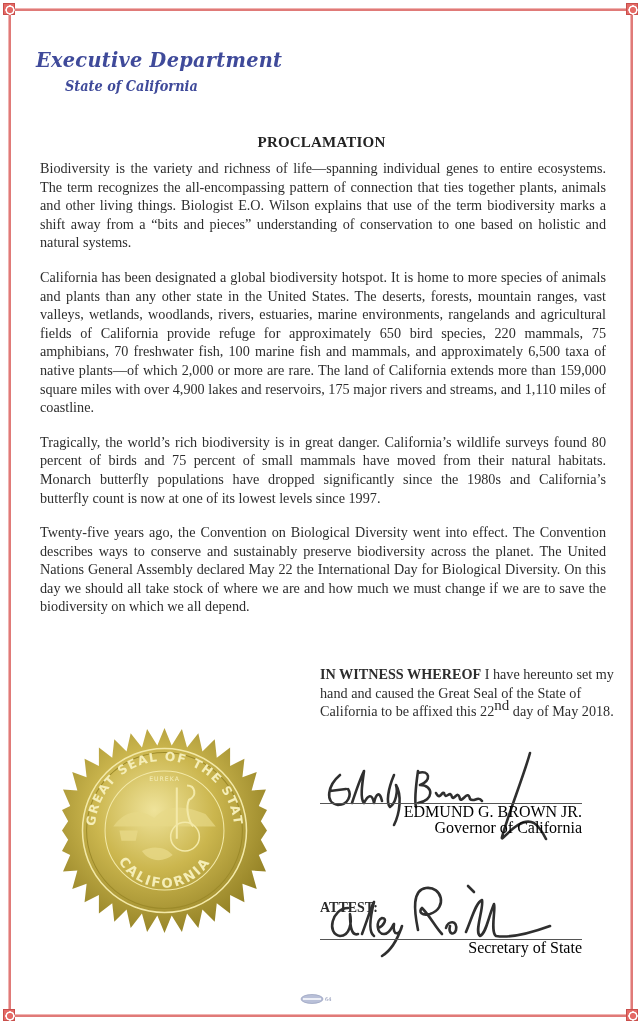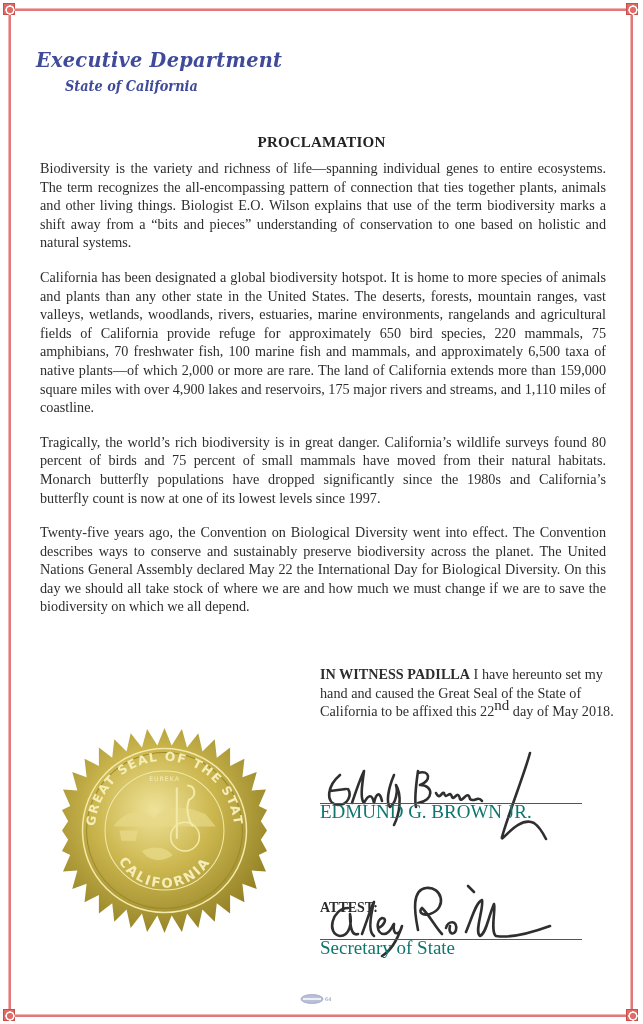--- a/index.html
+++ b/index.html
@@ -30,21 +30,21 @@
   .para { margin:0 0 16px 0; font-size:14.2px; line-height:18.6px; text-align:justify;
           color:#2d2d2d;font-family:Liberation Serif, serif; }
   .para b { color:#1f1f1f; }
 
   .witness { position:absolute; left:320px; width:300px; top:665px;
              font-size:14.2px; line-height:18.6px; color:#2d2d2d; }
   .witness sup { font-size:15px; line-height:0; }
 
   .sig-block { position:absolute; left:320px; width:262px; }
   .sig-line { height:1px; background:#555; width:262px; }
-  .sig-name, .sig-title { font-size:19px; line-height:16px; color:#0f766e; }
+  .sig-name, .sig-title { font-size:16px; line-height:16px; color:#000000;text-align:right; }
   .attest { position:absolute; left:320px; top:900px; font-weight:bold; font-size:14px; color:#2b2b2b; }
 
   .signature { position:absolute; }
 
   
   .seal { position:absolute; left:62px; top:728px; width:205px; height:205px; }
 
   .stamp { position:absolute; left:299px; top:993px; }
 </style>
 </head>
@@ -64,35 +64,36 @@
 
 <div class="heading">PROCLAMATION</div>
 
 <div class="body">
   <p class="para">Biodiversity is the variety and richness of life—spanning individual genes to entire ecosystems. The term recognizes the all-encompassing pattern of connection that ties together plants, animals and other living things. Biologist E.O. Wilson explains that use of the term biodiversity marks a shift away from a “bits and pieces” understanding of conservation to one based on holistic and natural systems.</p>
   <p class="para">California has been designated a global biodiversity hotspot. It is home to more species of animals and plants than any other state in the United States. The deserts, forests, mountain ranges, vast valleys, wetlands, woodlands, rivers, estuaries, marine environments, rangelands and agricultural fields of California provide refuge for approximately 650 bird species, 220 mammals, 75 amphibians, 70 freshwater fish, 100 marine fish and mammals, and approximately 6,500 taxa of native plants—of which 2,000 or more are rare. The land of California extends more than 159,000 square miles with over 4,900 lakes and reservoirs, 175 major rivers and streams, and 1,110 miles of coastline.</p>
   <p class="para">Tragically, the world’s rich biodiversity is in great danger. California’s wildlife surveys found 80 percent of birds and 75 percent of small mammals have moved from their natural habitats. Monarch butterfly populations have dropped significantly since the 1980s and California’s butterfly count is now at one of its lowest levels since 1997.</p>
   <p class="para">Twenty-five years ago, the Convention on Biological Diversity went into effect. The Convention describes ways to conserve and sustainably preserve biodiversity across the planet. The United Nations General Assembly declared May 22 the International Day for Biological Diversity. On this day we should all take stock of where we are and how much we must change if we are to save the biodiversity on which we all depend.</p>
 </div>
 
-<div class="witness"><b>IN WITNESS PADILLA</b><span> I have hereunto set my hand and caused the Great Seal of the State of California to be affixed this 22</span><sup>nd</sup><span> day of May 2018.</span></div>
+<div class="witness"><b>IN WITNESS WHEREOF</b><span> I have hereunto set my hand and caused the Great Seal of the State of California to be affixed this 22</span><sup>nd</sup><span> day of May 2018.</span></div>
 
 <svg class="signature" style="left:318px; top:745px;" width="240" height="110" viewBox="0 0 240 110">
   <g fill="none" stroke="#2f2f2f" stroke-width="2.6" stroke-linecap="round" stroke-linejoin="round">
     <path d="M22 30 C10 40 6 58 20 60 C30 60 34 50 30 44 M12 46 L28 44"></path>
     <path d="M34 58 C40 40 44 30 46 26 C44 40 42 54 46 58 C50 50 54 48 56 58 C58 48 62 46 64 56"></path>
     <path d="M76 30 C70 44 68 58 72 62 C78 58 80 46 78 40 C84 50 82 68 76 80"></path>
     <path d="M100 26 C98 40 96 54 98 62 M100 28 C112 24 114 36 102 40 C116 40 116 56 100 58"></path>
     <path d="M118 48 C122 56 124 46 126 48 C128 56 132 44 134 52 C136 56 140 44 142 54 C144 58 150 44 152 54 C156 58 160 50 164 56"></path>
     <path d="M212 8 C206 30 190 70 184 92 C182 100 200 70 216 78 C222 82 226 90 228 94"></path>
   </g>
 </svg>
 <div class="sig-block" style="top:803px;">
   <div class="sig-line"></div>
   <div class="sig-name">EDMUND G. BROWN JR.</div>
+  <div class="sig-title">Governor of California</div>
 </div>
 
 <div class="attest">ATTEST:</div>
 
 <svg class="signature" style="left:318px; top:878px;" width="250" height="80" viewBox="0 0 250 80">
   <g fill="none" stroke="#2f2f2f" stroke-width="2.6" stroke-linecap="round" stroke-linejoin="round">
     <path d="M30 30 C14 30 8 56 22 58 C32 58 34 44 32 36 C32 50 34 58 40 56"></path>
     <path d="M44 56 C50 40 54 26 56 24 C52 40 50 54 56 58"></path>
     <path d="M60 50 C66 48 70 40 64 40 C58 42 58 56 66 56 C72 56 74 48 76 46 C74 58 82 58 84 48 C80 60 74 72 64 78"></path>
     <path d="M100 52 C96 32 94 12 108 10 C124 8 130 30 112 36 C104 38 100 34 104 30 C112 38 118 50 124 56"></path>

